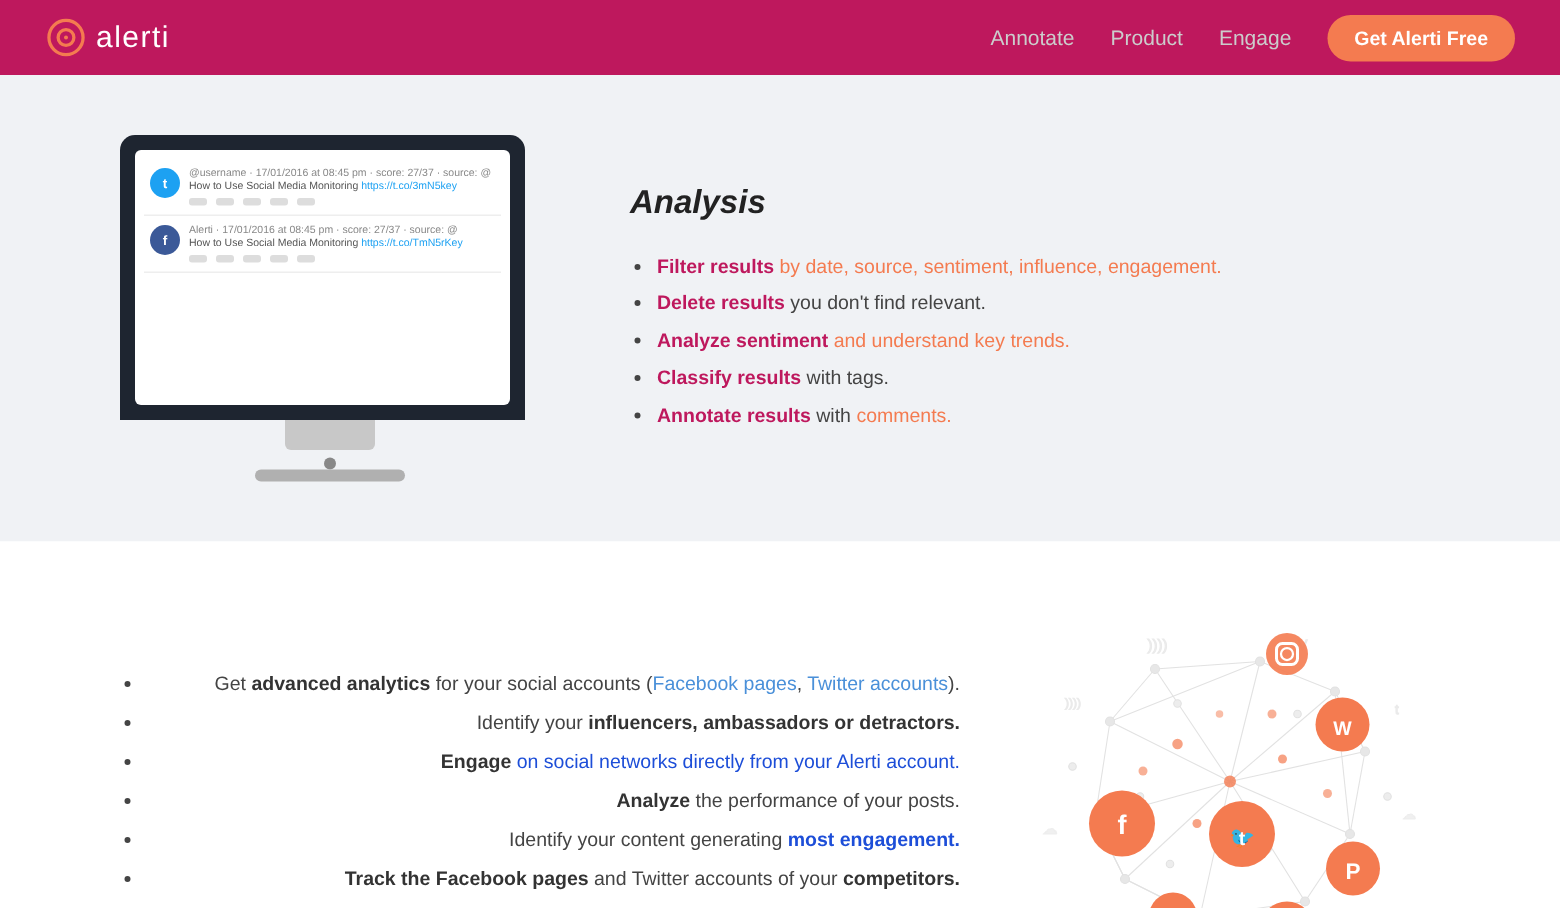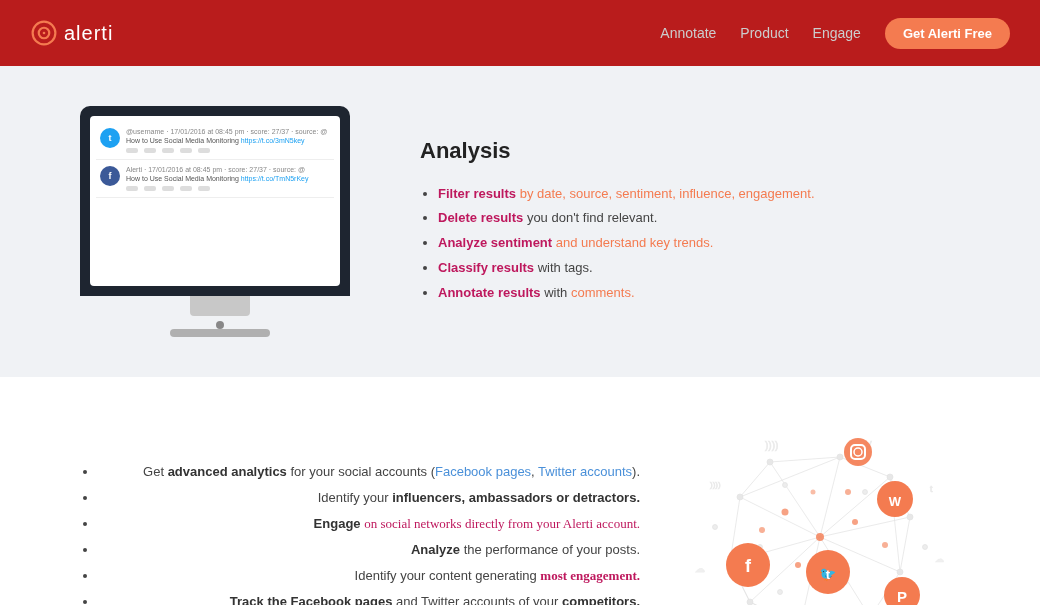--- a/index.html
+++ b/index.html
@@ -1,21 +1,21 @@
 <!DOCTYPE html>
 <html><head>
   <meta charset="utf-8">
   <style>
     * { margin: 0; padding: 0; box-sizing: border-box; }
     body { font-family: 'Segoe UI', Arial, sans-serif; font-size: 14px; color: #333; background: #fff; }
 
     
     header {
-      background: #b91c1c;
-      height: 66px;
+      background: #be185d;
+      height: 50px;
       display: flex;
       align-items: center;
       padding: 0 30px;
       justify-content: space-between;
     }
     .logo {
       display: flex;
       align-items: center;
       gap: 6px;
       color: #fff;
@@ -137,20 +137,21 @@
       border-radius: 2px;
     }
 
     
     .analysis-content { flex: 1; }
     .analysis-content h2 {
       font-size: 22px;
       font-weight: 600;
       color: #222;
       margin-bottom: 18px;
+      font-style: italic;
     }
     .analysis-content ul {
       list-style: disc;
       padding-left: 18px;
       line-height: 1.9;
     }
     .analysis-content ul li {
       font-size: 13px;
       color: #444;
     }
@@ -186,22 +187,21 @@
     .engagement-content ul li {
       font-size: 13px;
       color: #444;
       text-align: right;
     }
     .engagement-content ul li strong {
       color: #333;
       font-weight: 700;
     }
     .engagement-content ul li .highlight {
-      color: #be185d;
-      font-family: Liberation Serif, serif;
+      color: #1d4ed8;
     }
     .engagement-content ul li a {
       color: #4a90d9;
       text-decoration: none;
     }
 
     
     .social-diagram {
       flex: 0 0 280px;
       width: 280px;

